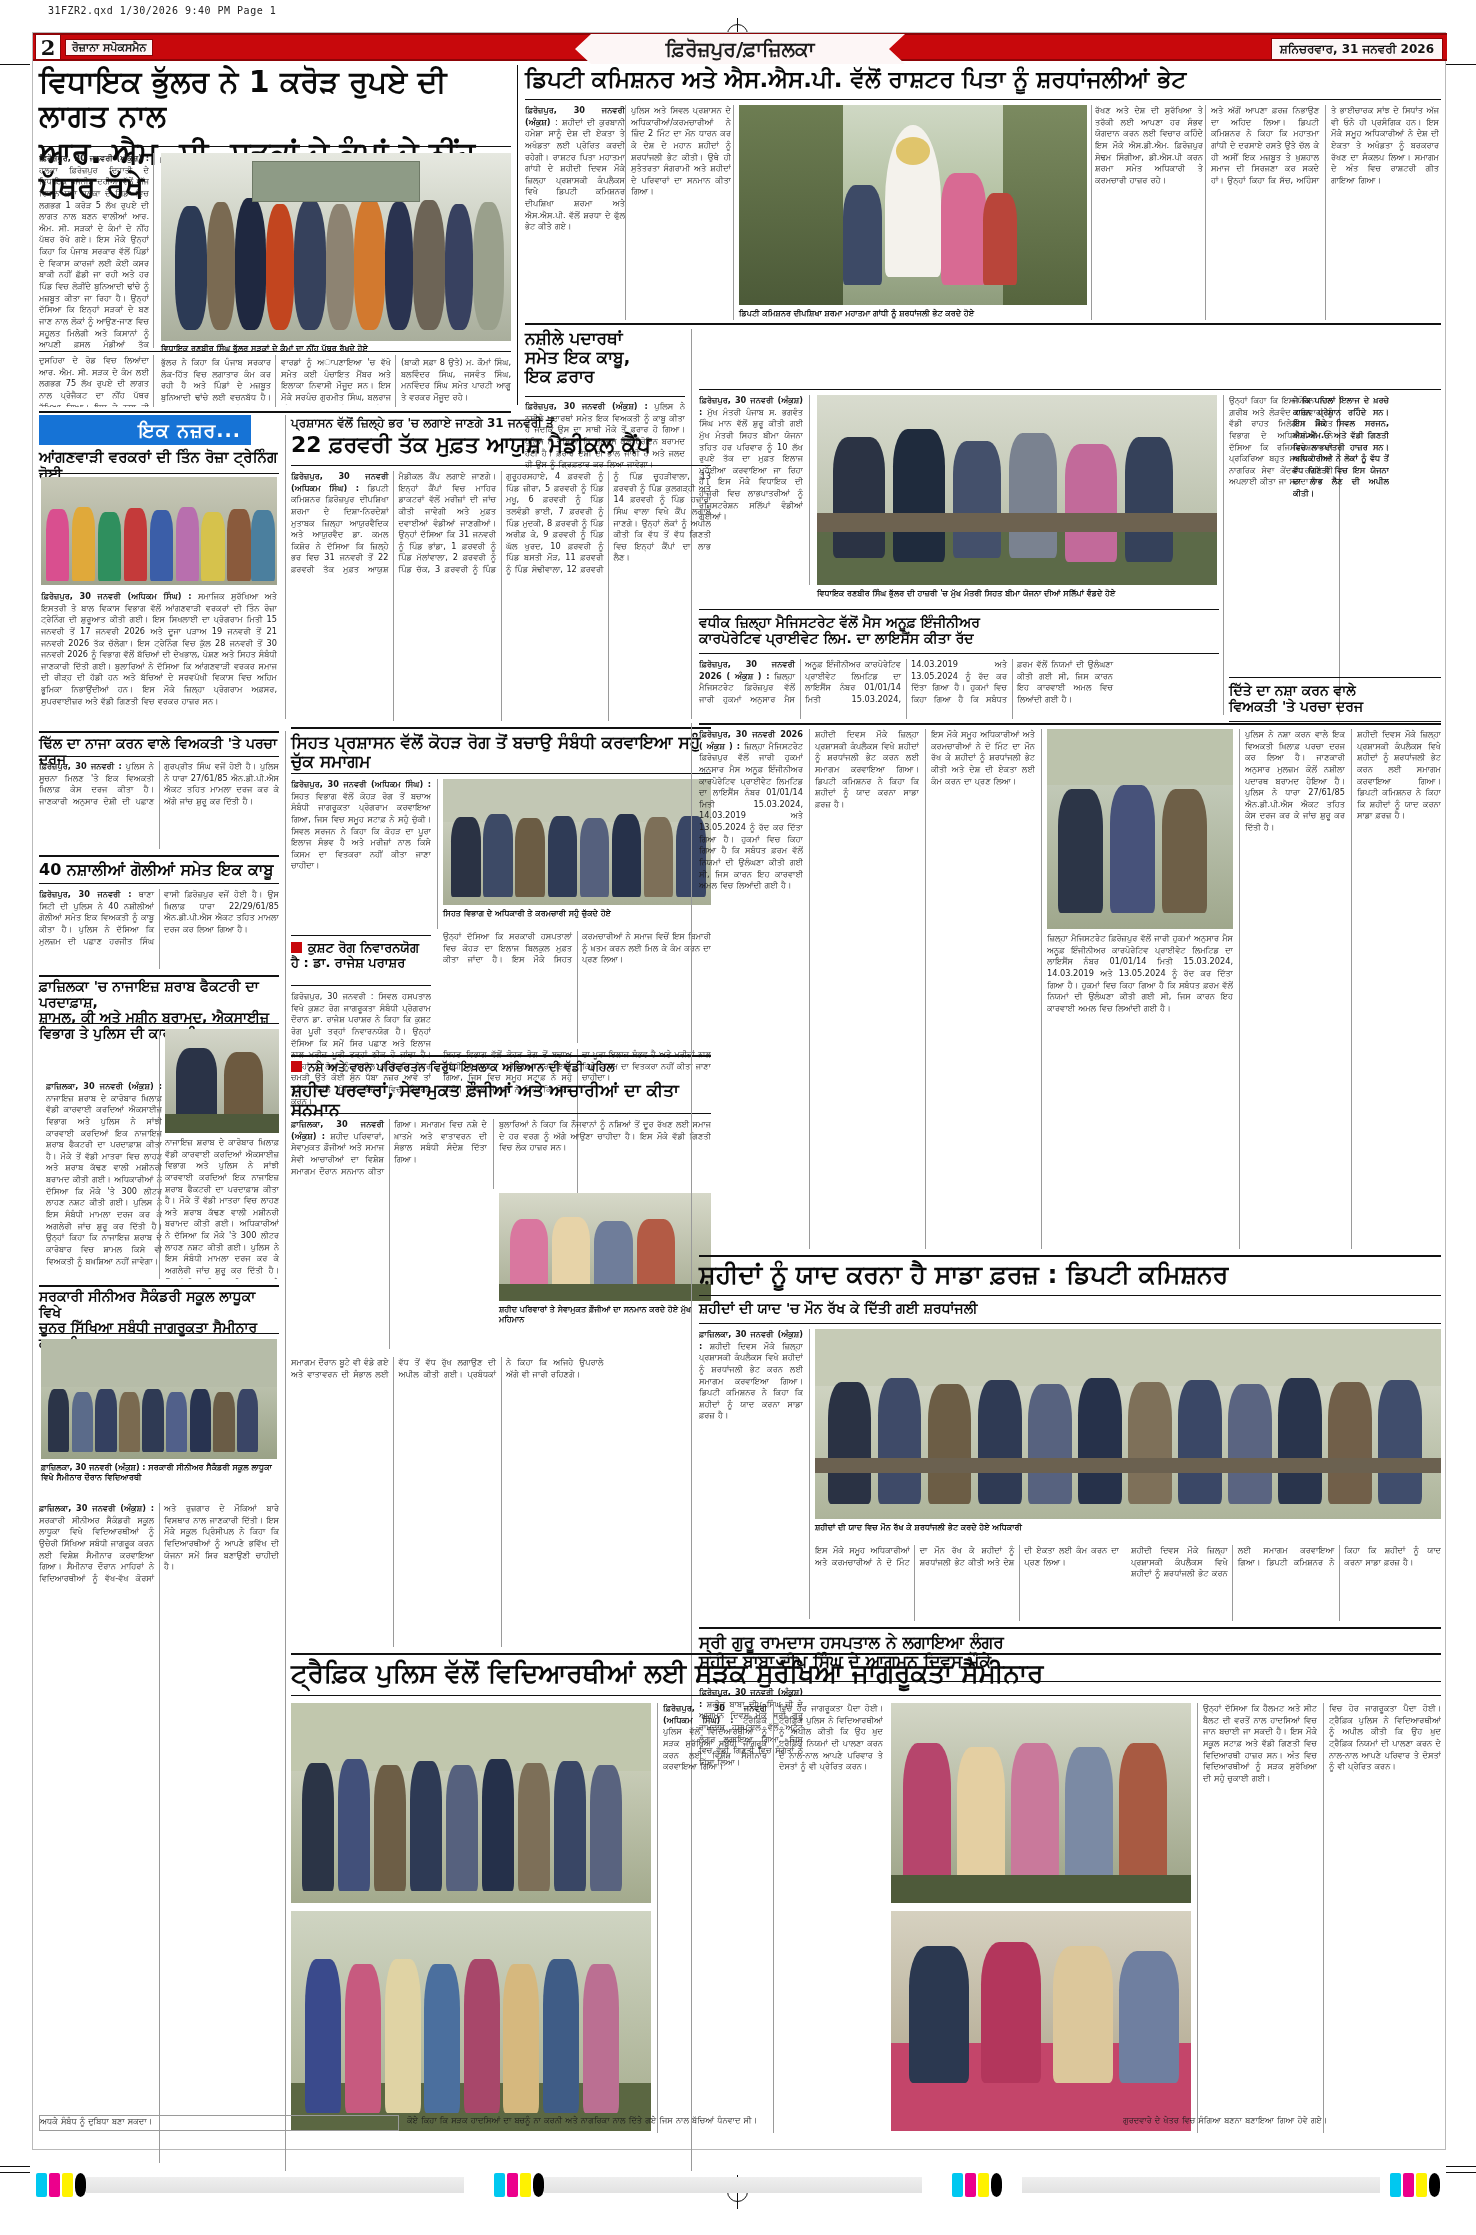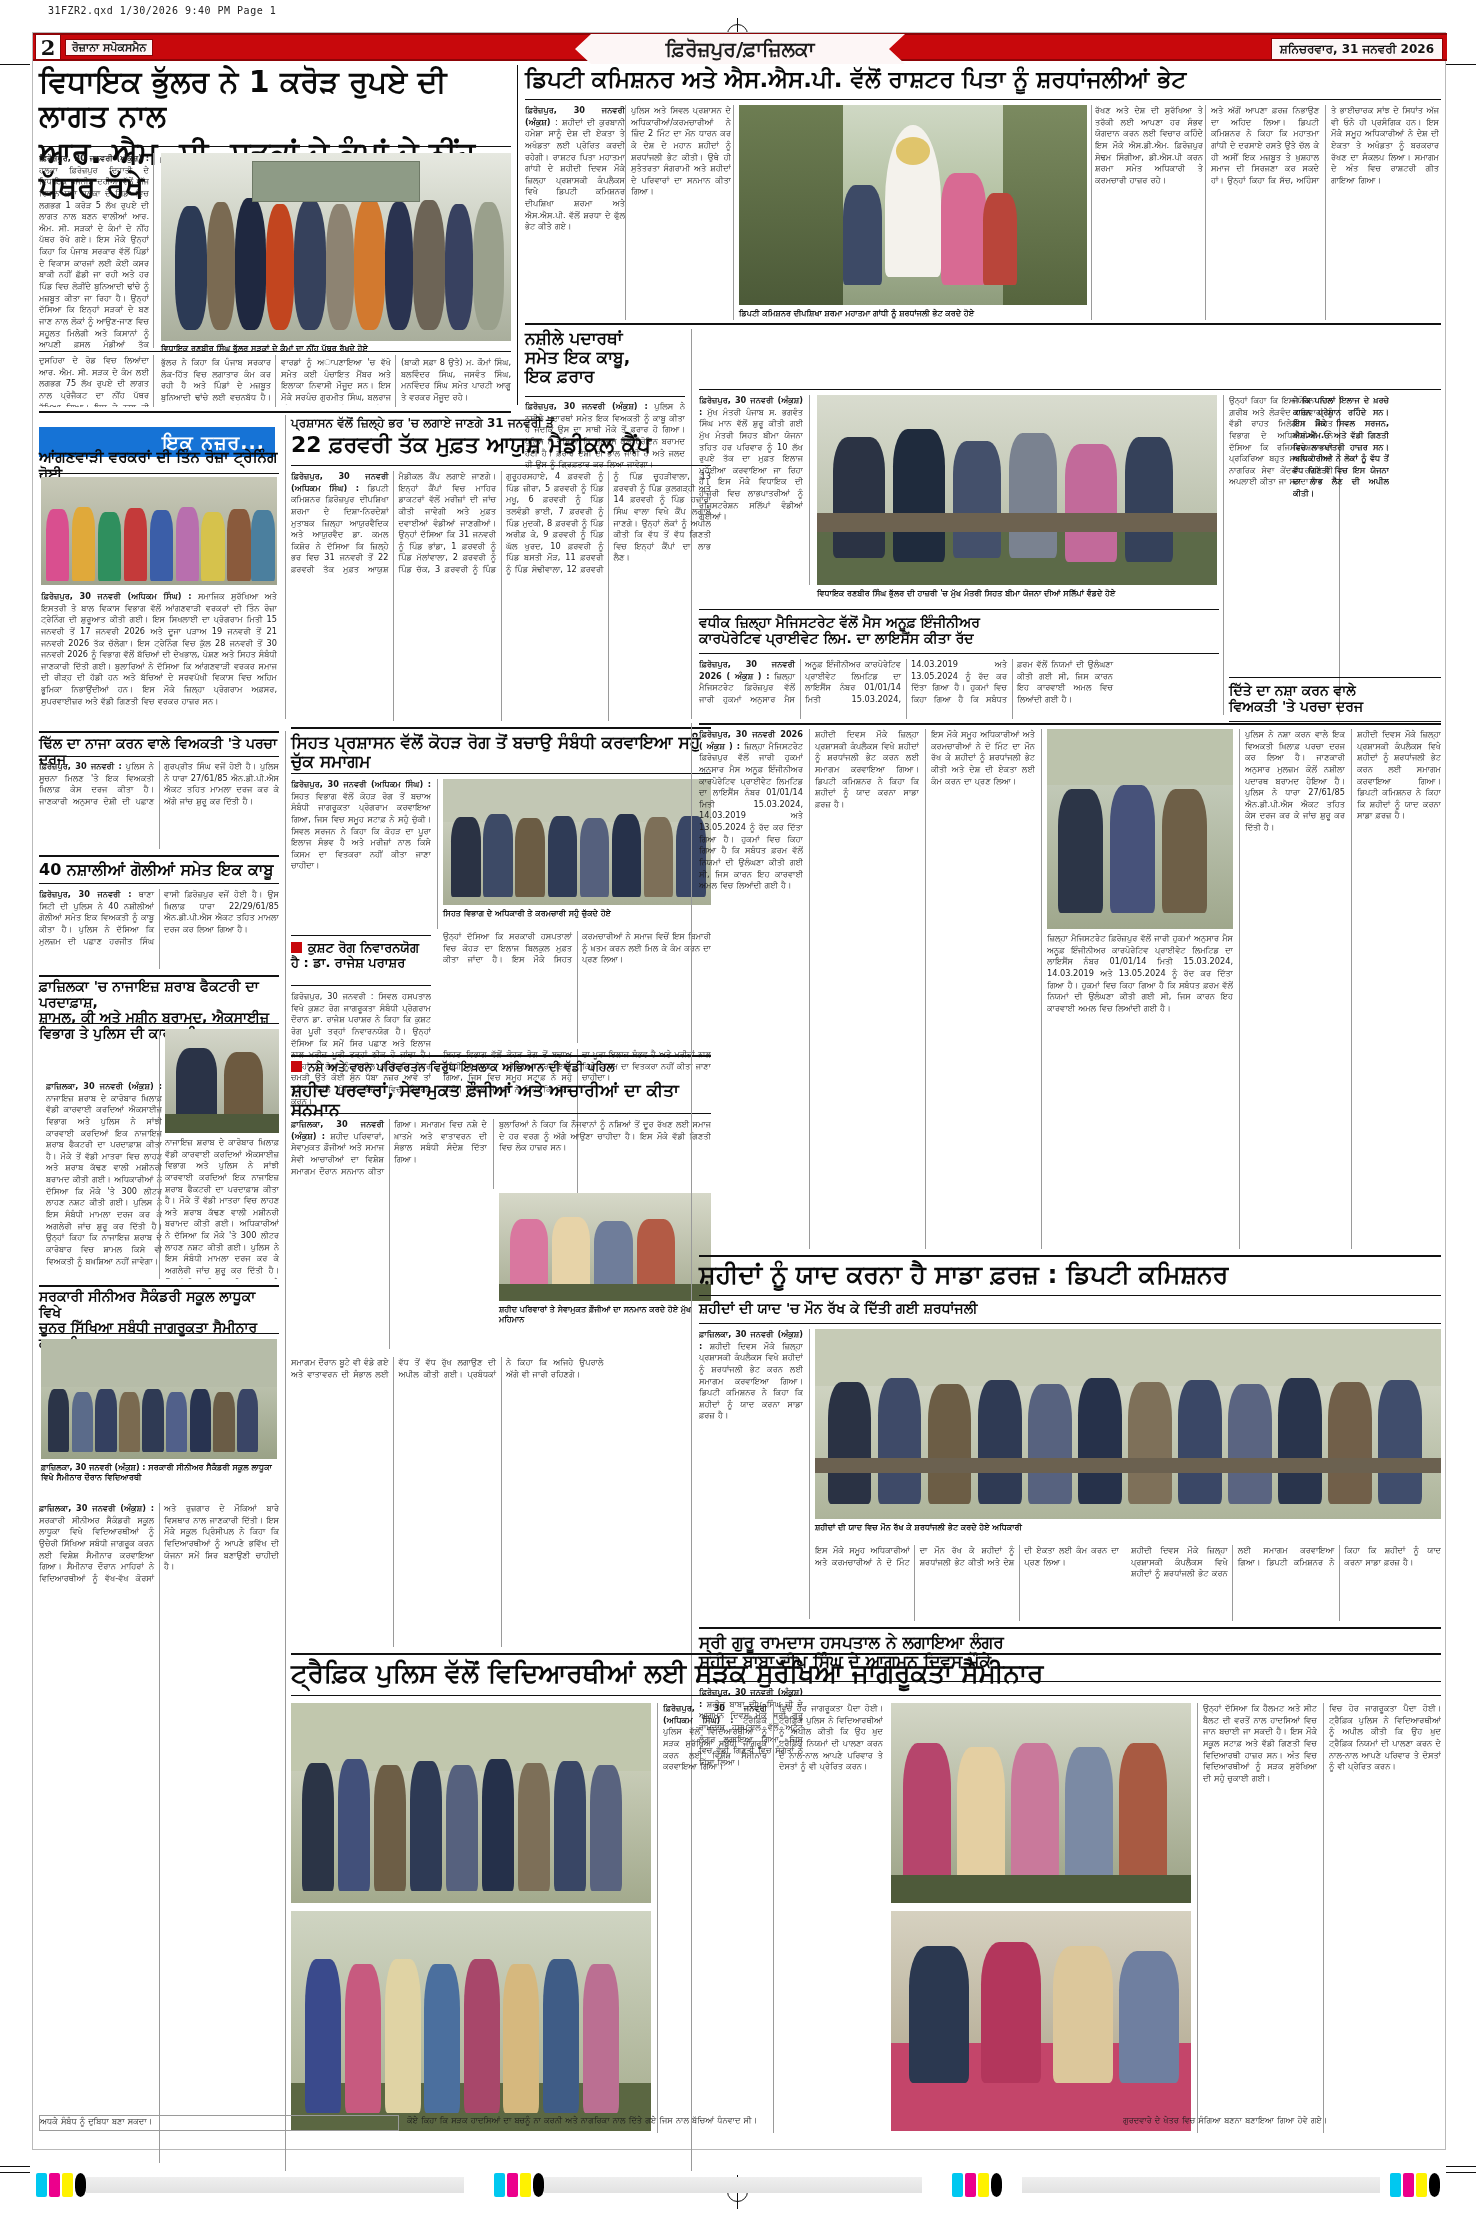--- a/index.html
+++ b/index.html
@@ -250,21 +250,21 @@
   </div>
 
   <div class="rule" style="position:absolute;left:1196px;top:644px;width:212px;"></div>
   <div style="position:absolute;left:1196px;top:650px;width:212px;">
     <div class="hl hl-sm">ਦਿੱਤੇ ਦਾ ਨਸ਼ਾ ਕਰਨ ਵਾਲੇ</div>
     <div class="hl hl-sm">ਵਿਅਕਤੀ 'ਤੇ ਪਰਚਾ ਦਰਜ</div>
   </div>
   <div class="rule" style="position:absolute;left:1196px;top:688px;width:212px;"></div>
 
   <div class="rule2" style="position:absolute;left:6px;top:378px;width:472px;"></div>
-  <div class="bluebox" style="position:absolute;left:6px;top:394px;width:236px;height:30px;text-align:center;">
+  <div class="bluebox" style="position:absolute;left:6px;top:382px;width:212px;height:30px;text-align:center;">
     <span>ਇਕ ਨਜ਼ਰ...</span>
   </div>
   <div style="position:absolute;left:6px;top:416px;width:240px;">
     <div class="hl" style="font-size:15px;">ਆਂਗਣਵਾੜੀ ਵਰਕਰਾਂ ਦੀ ਤਿੰਨ ਰੋਜ਼ਾ ਟ੍ਰੇਨਿੰਗ ਹੋਈ</div>
   </div>
   <div class="rule" style="position:absolute;left:6px;top:440px;width:240px;"></div>
   <div class="photo" style="position:absolute;left:8px;top:444px;width:236px;height:108px;">
     <div class="sky" style="background:linear-gradient(180deg,#c8c9b8,#9fa38e);"></div>
     <div style="position:absolute;left:2%;top:30%;width:10%;height:66%;background:#d94f8f;border-radius:30% 30% 6% 6%;"></div>
     <div style="position:absolute;left:13%;top:28%;width:10%;height:68%;background:#e0a93a;border-radius:30% 30% 6% 6%;"></div>

